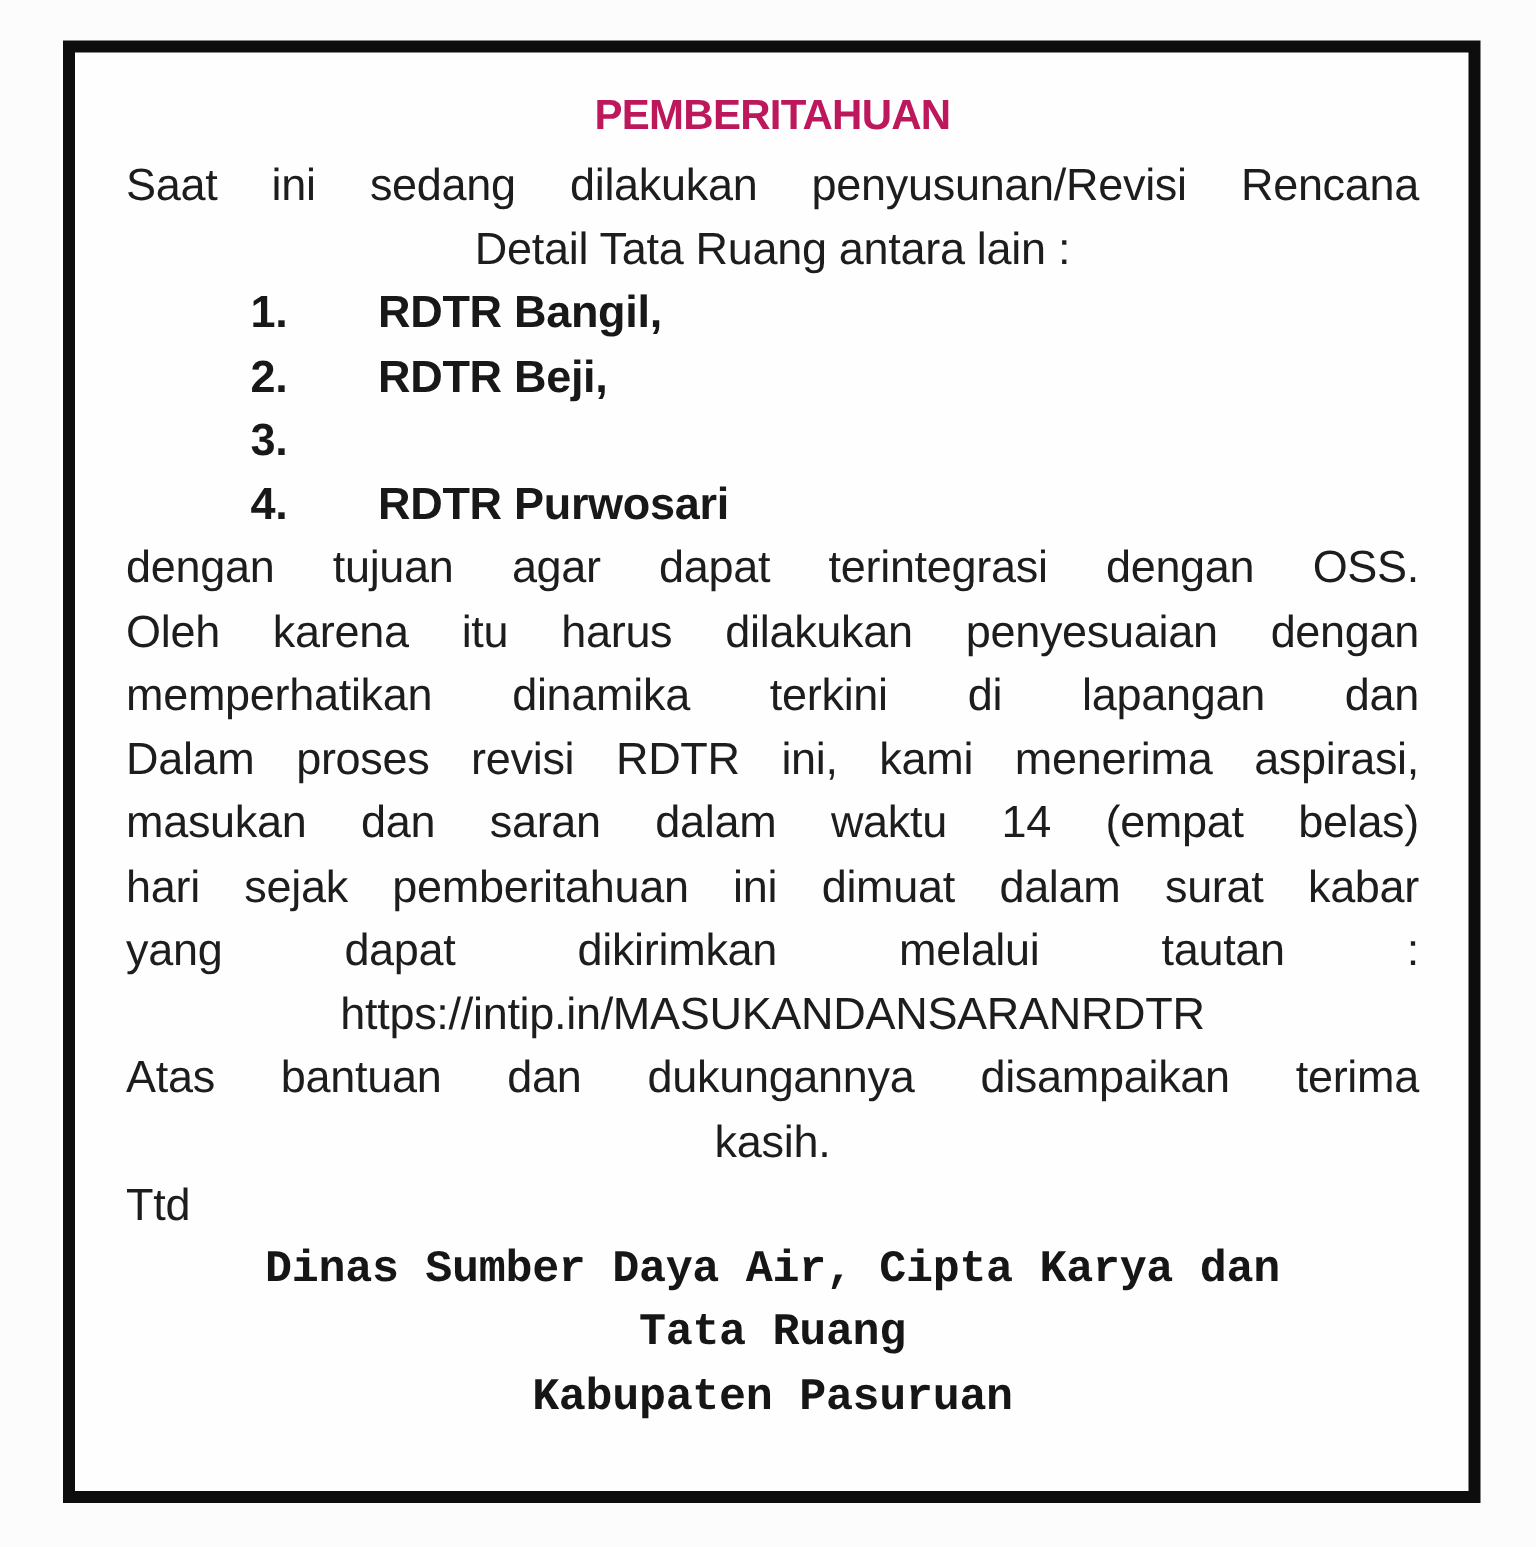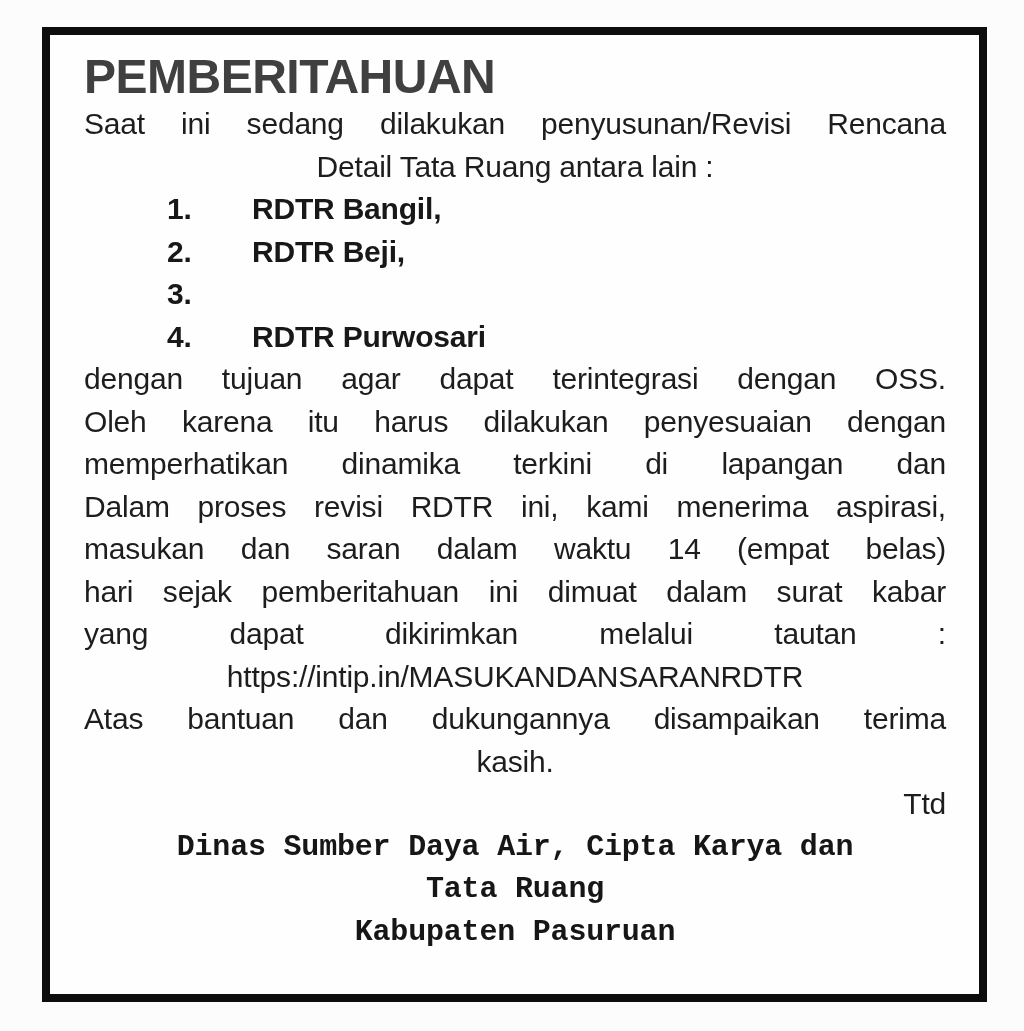--- a/index.html
+++ b/index.html
@@ -17,46 +17,46 @@
   .notice {
     position: absolute;
     left: 42px; top: 27px;
     width: 945px; height: 975px;
     border: 8px solid #0d0d0d;
     background: #fefefe;
     padding: 16px 33px 0 34px;
   }
   .title {
     font-weight: bold;
-    font-size: 48px;
+    font-size: 28px;
     line-height: 52px;
-    text-align: left;
+    text-align: center;
     letter-spacing: -0.5px;
-    color: #404040;
+    color: #be185d;
   }
   .bl {
     font-size: 30px;
     line-height: 42.5px;
     color: #1d1d1d;
     letter-spacing: -0.2px;
     white-space: normal;
   }
   .jl {                      
     text-align: justify;
     text-align-last: justify;
   }
   .ll { text-align: center; }  
   .list-row {
     display: flex;
     padding-left: 83px;
     font-weight: bold;
     color: #181818;
   }
   .list-num { flex: 0 0 85px; }
-  .sig-ttd { text-align: right; }
+  .sig-ttd { text-align: left; }
   .sig-org {
     text-align: center;
     font-weight: bold;
     color: #161616;
     font-family: Liberation Mono, monospace;
   }
 </style>
 </head>
 <body>
 

